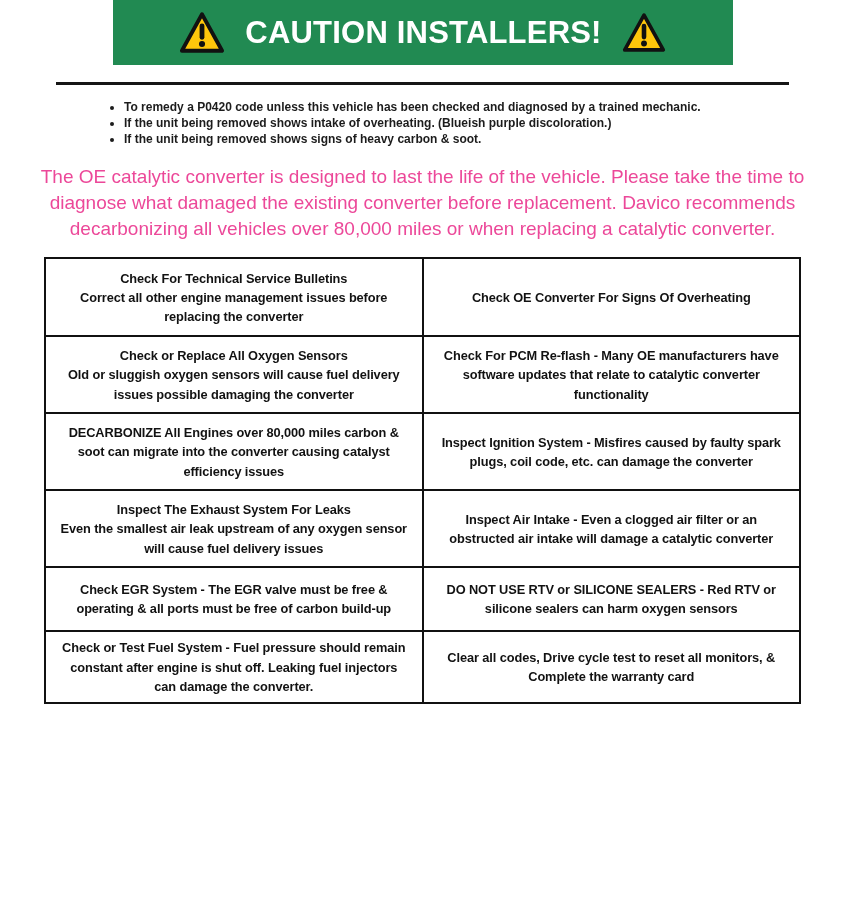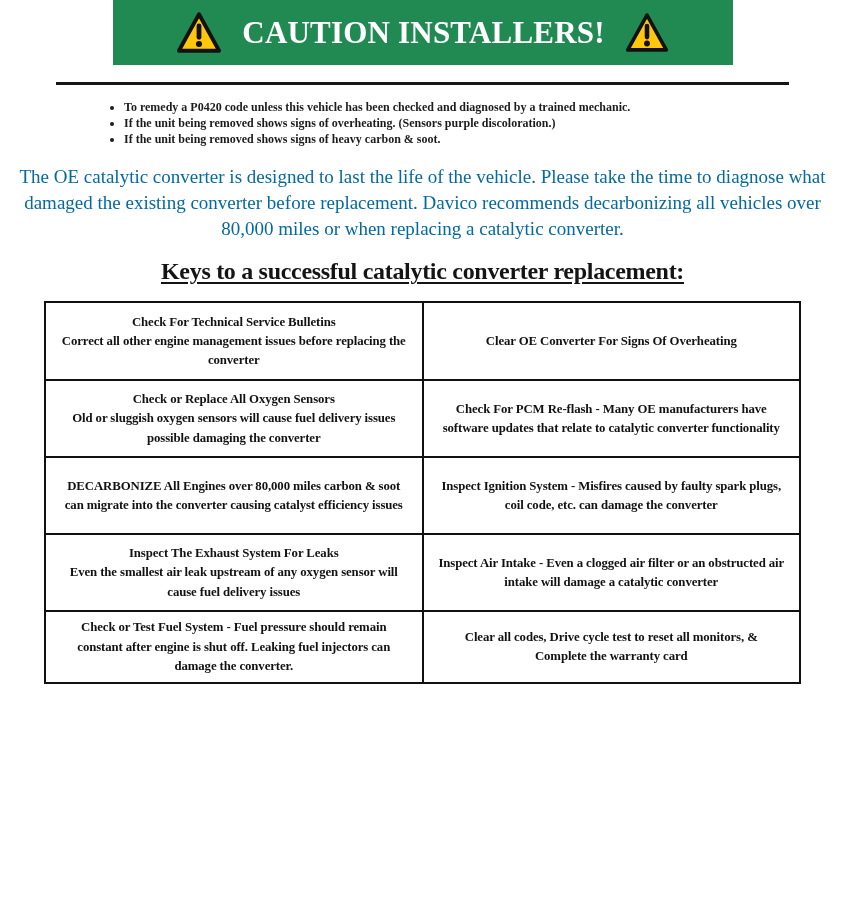--- a/index.html
+++ b/index.html
@@ -7,21 +7,21 @@
     padding: 0;
     background: #ffffff;
   }
   body {
     width: 845px;
     height: 919px;
     font-family: "Liberation Sans", sans-serif;
     color: #111;
     overflow: hidden;
   }
-  .page { width: 845px; font-family: Liberation Serif, serif; }
+  .page { width: 845px; }
 
   
   .banner {
     width: 620px;
     height: 65px;
     margin: 0 auto;
     background: var(--accent-green, #218a52);
     display: flex;
     align-items: center;
     justify-content: center;
@@ -68,21 +68,21 @@
   }
 
   
   p.para {
     width: 832px;
     margin: 17px auto 0 auto;
     text-align: center;
     font-size: 19px;
     font-weight: normal;
     line-height: 1.35;
-    color: #0369a1;
+    color: #ec4899;
   }
 
   
   h2.keys {
     margin: 17px 0 0 0;
     text-align: center;
     font-size: 24px;
     font-weight: bold;
     color: #141414;
     text-decoration: underline;
@@ -144,49 +144,52 @@
         <circle cx="24" cy="34" r="3.2" fill="#111"></circle>
       </svg>
     </span>
   </header>
 
 
   <div class="divider"></div>
 
   <ul class="warnings">
     <li>To remedy a P0420 code unless this vehicle has been checked and diagnosed by a trained mechanic.</li>
-    <li>If the unit being removed shows signs of overheating. (Sensors purple discoloration.)</li>
+    <li>If the unit being removed shows intake of overheating. (Blueish purple discoloration.)</li>
     <li>If the unit being removed shows signs of heavy carbon &amp; soot.</li>
   </ul>
 
   <p class="para">The OE catalytic converter is designed to last the life of the vehicle. Please take the time to diagnose what damaged the existing converter before replacement. Davico recommends decarbonizing all vehicles over 80,000 miles or when replacing a catalytic converter.</p>
 
-  <h2 class="keys">Keys to a successful catalytic converter replacement:</h2>
 
   <table class="keys-table">
     <tbody>
       <tr class="r1">
         <td>Check For Technical Service Bulletins
 Correct all other engine management issues before replacing the converter</td>
-        <td class="cell-lg">Clear OE Converter For Signs Of Overheating</td>
+        <td class="cell-lg">Check OE Converter For Signs Of Overheating</td>
       </tr>
       <tr class="r2">
         <td>Check or Replace All Oxygen Sensors
 Old or sluggish oxygen sensors will cause fuel delivery issues possible damaging the converter</td>
         <td>Check For PCM Re-flash - Many OE manufacturers have software updates that relate to catalytic converter functionality</td>
       </tr>
       <tr class="r3">
         <td>DECARBONIZE All Engines over 80,000 miles carbon &amp; soot can migrate into the converter causing catalyst efficiency issues</td>
         <td>Inspect Ignition System - Misfires caused by faulty spark plugs, coil code, etc. can damage the converter</td>
       </tr>
       <tr class="r4">
         <td>Inspect The Exhaust System For Leaks
 Even the smallest air leak upstream of any oxygen sensor will cause fuel delivery issues</td>
         <td>Inspect Air Intake - Even a clogged air filter or an obstructed air intake will damage a catalytic converter</td>
       </tr>
+      <tr class="r5">
+        <td>Check EGR System - The EGR valve must be free &amp; operating &amp; all ports must be free of carbon build-up</td>
+        <td>DO NOT USE RTV or SILICONE SEALERS - Red RTV or silicone sealers can harm oxygen sensors</td>
+      </tr>
       <tr class="r6">
         <td>Check or Test Fuel System - Fuel pressure should remain constant after engine is shut off.  Leaking fuel injectors can damage the converter.</td>
         <td>Clear all codes,  Drive cycle test to reset all monitors, &amp; Complete the warranty card</td>
       </tr>
     </tbody>
   </table>
 
 </div>
 
 </body></html>

